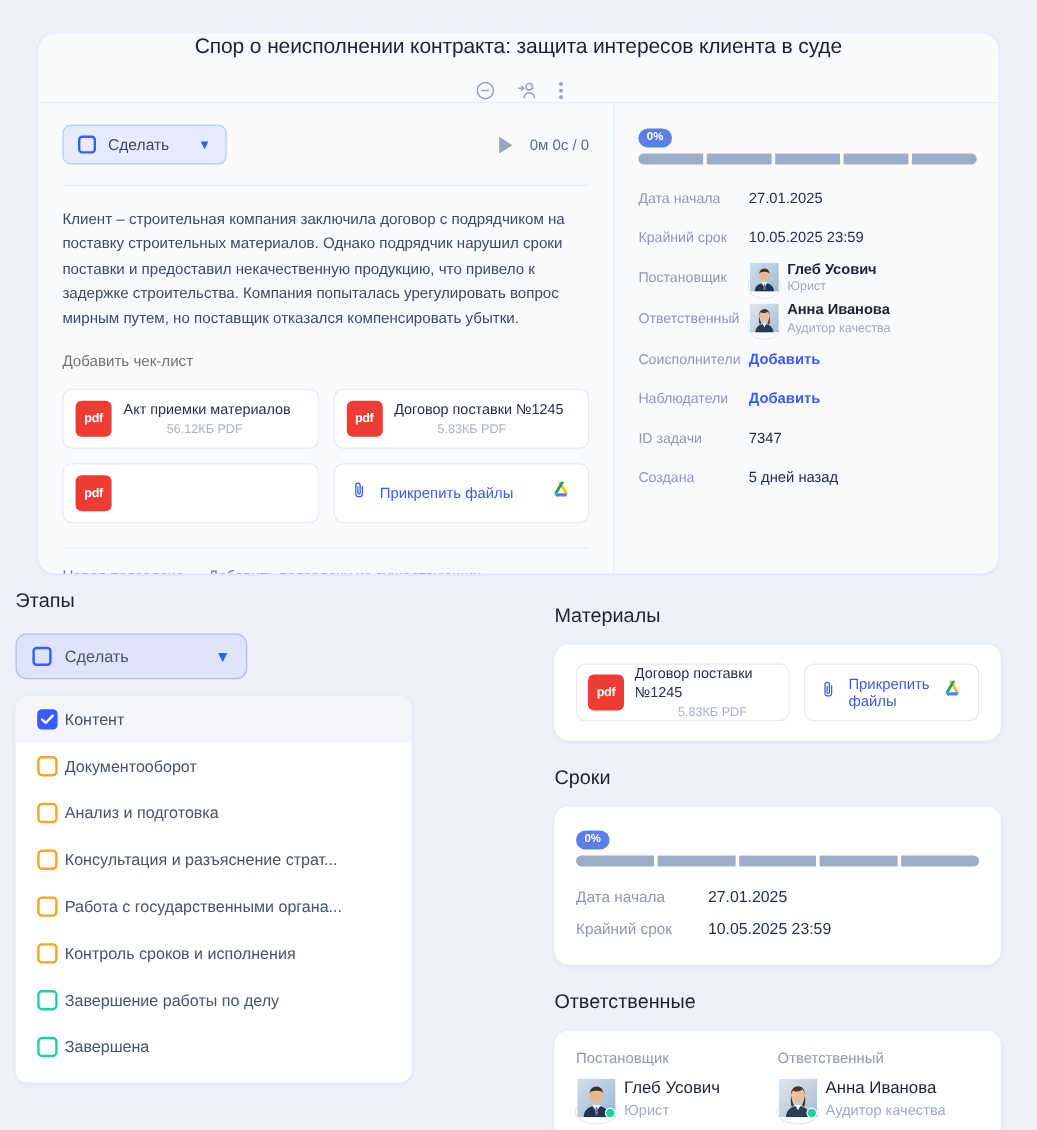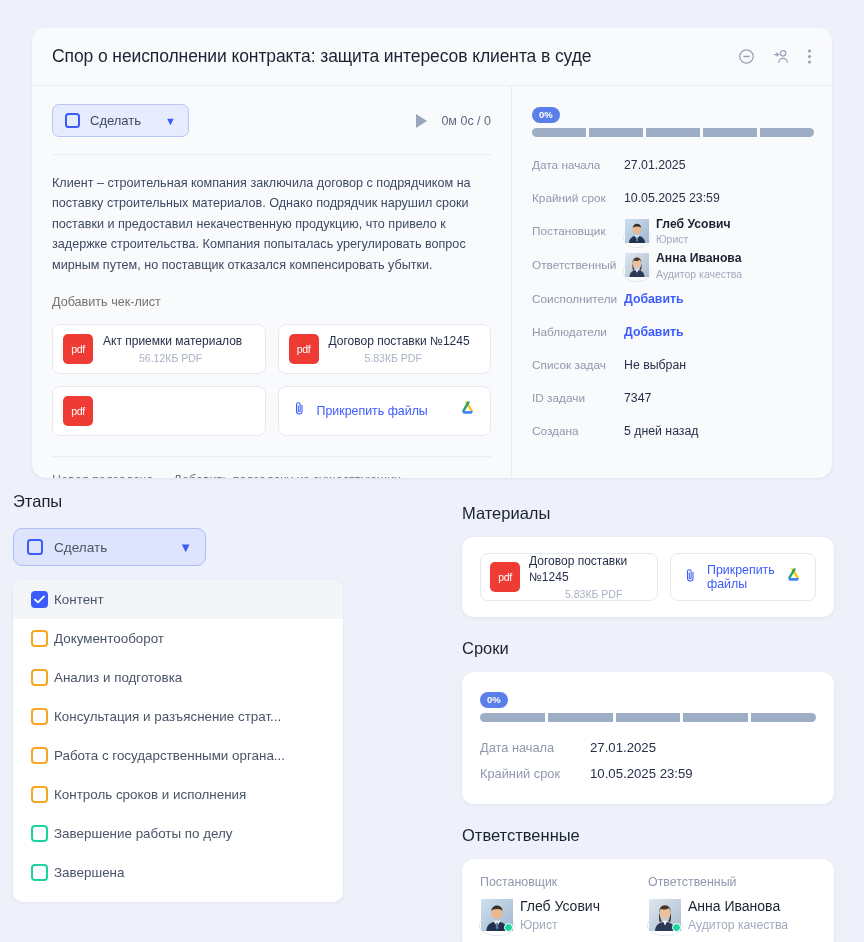--- a/index.html
+++ b/index.html
@@ -18,20 +18,21 @@
     background: #f9fafc;
     border-radius: 14px;
     box-shadow: 0 1px 3px rgba(40,50,90,.07);
     overflow: hidden;
   }
   .task-header {
     height: 58px; display: flex; align-items: center;
     padding: 0 20px 0 20px;
     border-bottom: 1px solid #e9ecf3;
     background: #f9fafc;
+    flex-direction: column;
   }
   .task-title {
     font-size: 17.5px; color: #1b2333; font-weight: 400;
     letter-spacing: -0.1px; flex: 1;
   }
   .hdr-icons { display: flex; align-items: center; gap: 16px; color: #98a2b8; }
   .hdr-icons .ic { display: flex; cursor: pointer; }
 
   .task-body { display: flex; height: 392px; }
   .task-left { width: 480px; padding: 18px 20px 0 20px; border-right: 1px solid #e9ecf3; }
@@ -69,21 +70,21 @@
   .files-grid {
     display: grid; grid-template-columns: 1fr 1fr; gap: 12px; margin-top: 14px;
   }
   .file-card {
     background: #fff; border: 1px solid #e6e9f1; border-radius: 8px;
     height: 50px; display: flex; align-items: center; padding: 0 10px; gap: 10px;
     cursor: pointer;
   }
   .pdf-badge {
     width: 30px; height: 30px; border-radius: 5px; background: #ee3b33;
-    color: #fff; font-size: 10.5px; font-weight: normal; line-height: 30px;
+    color: #fff; font-size: 10.5px; font-weight: bold; line-height: 30px;
     text-align: center; flex: 0 0 30px; letter-spacing: -0.3px;
   }
   .fname { font-size: 12px; color: #26304a; line-height: 1.3; }
   .fmeta { font-size: 10.5px; color: #aab2c5; margin-top: 2px; padding-left: 36px; }
   .attach-card {
     background: #fff; border: 1px solid #e6e9f1; border-radius: 8px;
     height: 50px; display: flex; align-items: center; padding: 0 13px; gap: 10px;
     cursor: pointer;
   }
   .attach-label { font-size: 12.4px; color: #3b5bfd; }
@@ -366,24 +367,20 @@
 
           <div class="meta-row">
             <span class="meta-key">Соисполнители</span>
             <span class="meta-link">Добавить</span>
           </div>
           <div class="meta-row">
             <span class="meta-key">Наблюдатели</span>
             <span class="meta-link">Добавить</span>
           </div>
           <div class="meta-row">
-            <span class="meta-key">Список задач</span>
-            <span class="meta-val">Не выбран</span>
-          </div>
-          <div class="meta-row">
             <span class="meta-key">ID задачи</span>
             <span class="meta-val">7347</span>
           </div>
           <div class="meta-row">
             <span class="meta-key">Создана</span>
             <span class="meta-val">5 дней назад</span>
           </div>
 
         </div>
 

